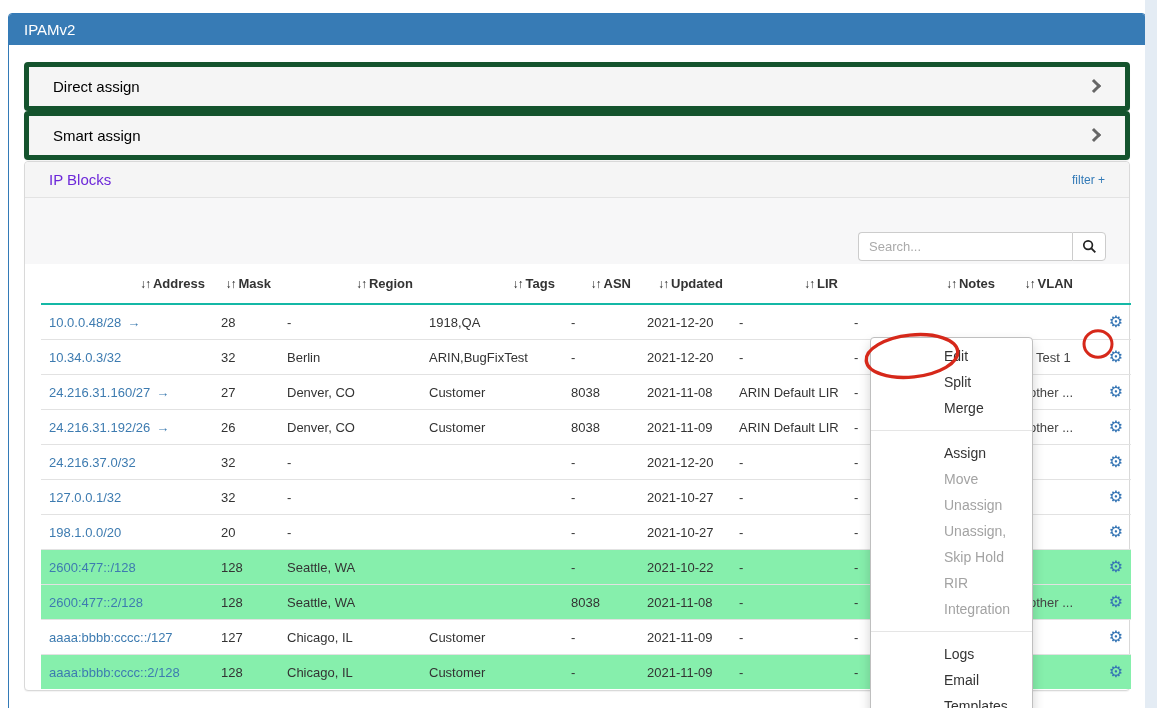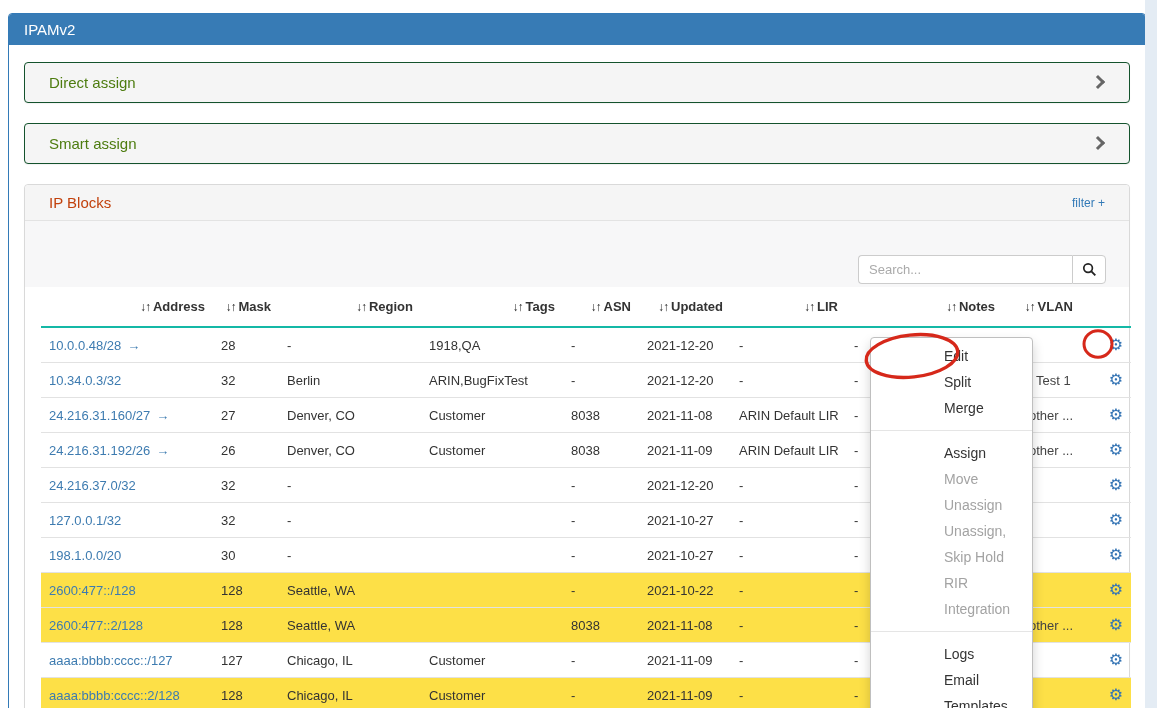--- a/index.html
+++ b/index.html
@@ -7,34 +7,34 @@
               font-family:"Liberation Sans", sans-serif; }
 
   
   .outer-panel { position:absolute; left:8px; top:13px; width:1138px; height:780px;
                  background:#fff; border:1px solid #337ab7; border-radius:4px; }
   .outer-heading { background:#377bb5; color:#fff; font-size:15px;
                    padding:7px 15px; border-radius:3px 3px 0 0; }
   .outer-content { padding:17px 15px 0 15px; }
 
   
-  .acc-panel { position:relative; background:#f5f5f5; border:1px solid #14532d;
-               border-radius:4px; padding:11px 24px; font-size:15px; color:#4d7c0f;
-               margin-bottom:20px; box-shadow:0 1px 1px rgba(0,0,0,.05); cursor:pointer; }
+  .acc-panel { position:relative; background:#f5f5f5; border:5px solid #14532d;
+               border-radius:4px; padding:11px 24px; font-size:15px; color:#000000;
+               box-shadow:0 1px 1px rgba(0,0,0,.05); cursor:pointer; }
   .chevron { position:absolute; right:26px; top:14px; width:10px; height:10px;
              border-top:3px solid #666; border-right:3px solid #666;
              transform:rotate(45deg); }
 
   
   .ipb-panel { border:1px solid #d9d9d9; border-radius:4px; margin-top:1px;
                background:#fff; min-height:530px; box-shadow:0 1px 1px rgba(0,0,0,.05); }
   .ipb-header { display:flex; justify-content:space-between; align-items:center;
                 background:#f5f5f5; padding:9px 24px; border-bottom:1px solid #e3e3e3;
                 border-radius:4px 4px 0 0; }
-  .ipb-title { font-size:15px; color:#c2410c; }
+  .ipb-title { font-size:15px; color:#6d28d9; }
   .filter-link { font-size:12px; color:#337ab7; text-decoration:none; cursor:pointer; }
 
   .toolbar { position:relative; height:66px; background:#f7f7f8; }
   .search-group { position:absolute; right:23px; top:34px; display:flex; }
   .search-input { width:214px; height:29px; border:1px solid #ccc; border-right:none;
                   border-radius:4px 0 0 4px; padding:0 10px; font-size:13px; color:#555;
                   font-family:"Liberation Sans", sans-serif; }
   .search-input::placeholder { color:#aaa; }
   .search-btn { width:34px; height:29px; border:1px solid #ccc; background:#fff;
                 border-radius:0 4px 4px 0; cursor:pointer; display:flex;
@@ -46,21 +46,21 @@
   col.c-addr{width:172px} col.c-mask{width:66px} col.c-region{width:142px}
   col.c-tags{width:142px} col.c-asn{width:76px} col.c-upd{width:92px}
   col.c-lir{width:115px} col.c-notes{width:157px} col.c-vlan{width:78px}
   col.c-act{width:50px}
   th { text-align:right; font-size:13px; color:#333; padding:12px 8px;
        border-bottom:2px solid #14b8a6; white-space:nowrap; cursor:pointer; }
   .sort { font-size:12px; letter-spacing:-1px; margin-right:3px; color:#222; }
   td { font-size:13px; color:#333; padding:9px 8px; border-top:1px solid #e2e2e2;
        white-space:nowrap; overflow:hidden; }
   tbody tr:first-child td { border-top:none; }
-  tr.hl td { background:#fde047; }
+  tr.hl td { background:#86efac; }
   a.addr { color:#3d7bb0; text-decoration:none; cursor:pointer; }
   .arrow { color:#3d7bb0; font-weight:bold; margin-left:6px; }
   td.vlan-cell { padding-left:26px; color:#444; }
   td.act-cell { text-align:right; padding-right:8px; }
   .gear-btn { background:none; border:none; color:#3474b4; font-size:16px;
               cursor:pointer; line-height:1; padding:0; }
 
   
   .ctx-menu { position:absolute; left:870px; top:337px; width:163px; background:#fff;
               border:1px solid #bfbfbf; border-radius:4px; padding:5px 0;
@@ -238,21 +238,21 @@
     <td>-</td>
     <td>-</td>
     <td class="vlan-cell"></td>
     <td class="act-cell">
       <button class="gear-btn">⚙</button>
     </td>
   </tr>
 
   <tr>
     <td><a class="addr">198.1.0.0/20</a></td>
-    <td>30</td>
+    <td>20</td>
     <td>-</td>
     <td></td>
     <td>-</td>
     <td>2021-10-27</td>
     <td>-</td>
     <td>-</td>
     <td class="vlan-cell"></td>
     <td class="act-cell">
       <button class="gear-btn">⚙</button>
     </td>

